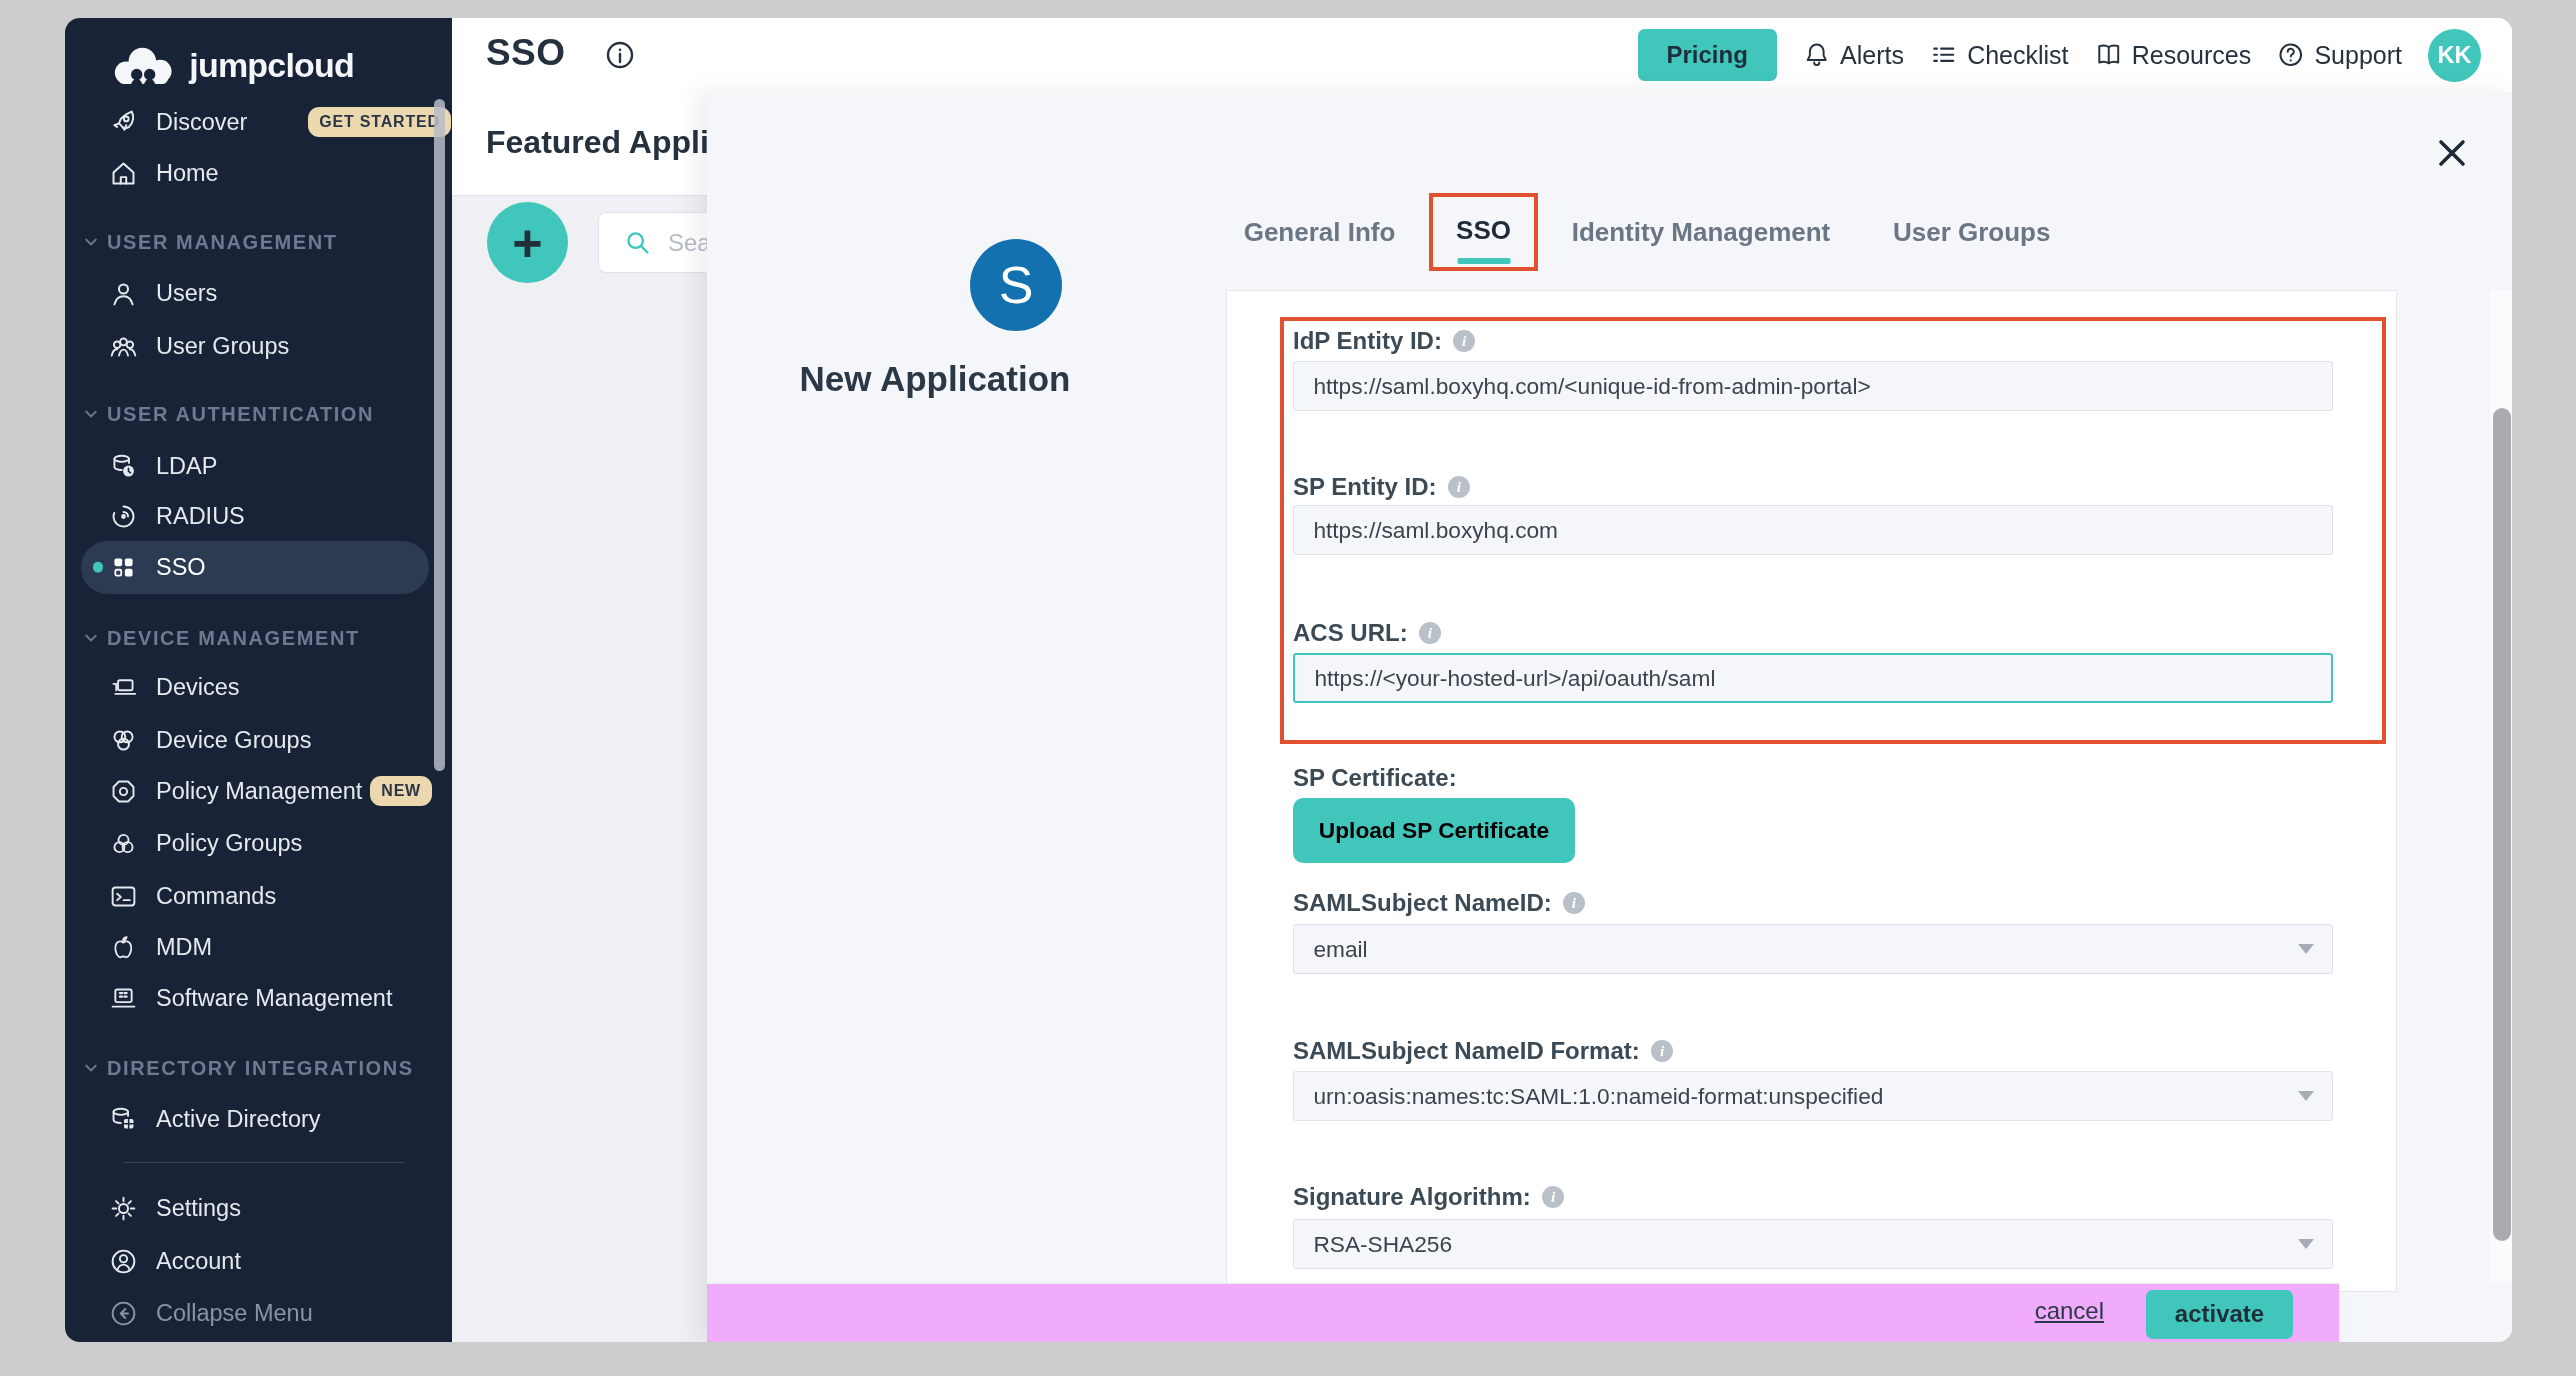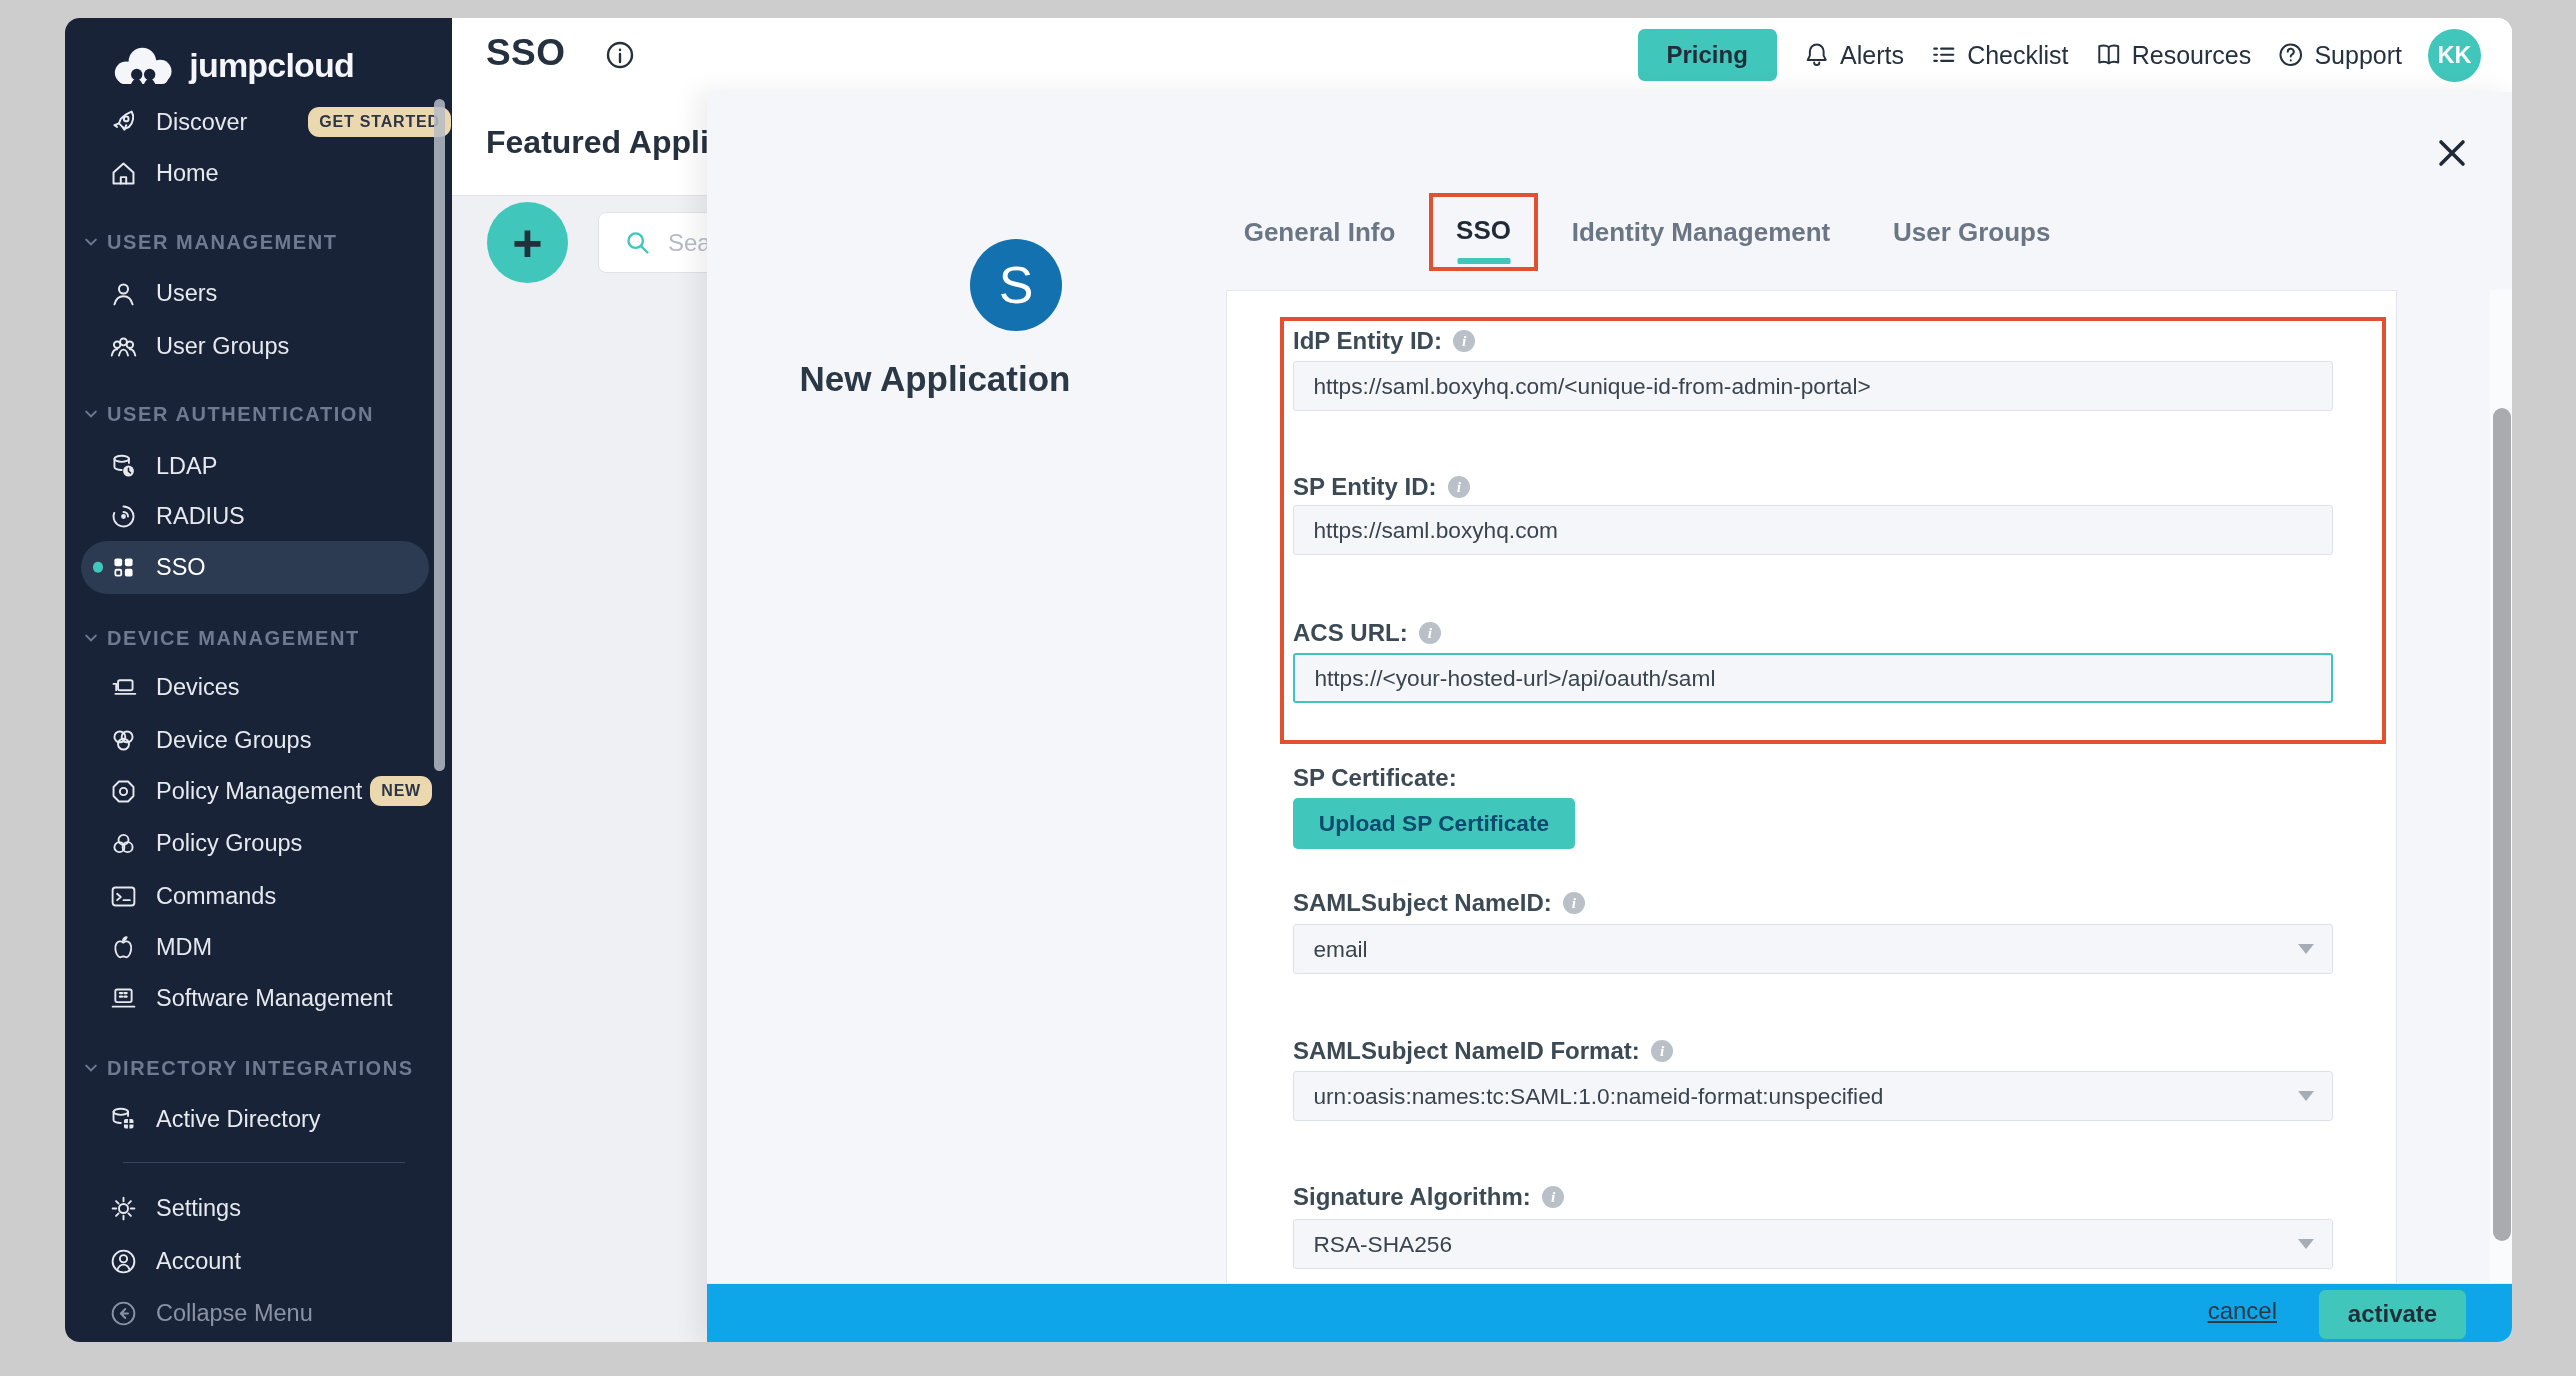--- a/index.html
+++ b/index.html
@@ -54,23 +54,23 @@
   .tab-underline { position:absolute; left:50%; transform:translateX(-50%); bottom:-18px; width:53px; height:6.5px; background:#41c6bc; border-radius:1.6px; }
 
   .panel { position:absolute; left:519px; top:198px; width:1171px; height:1002px; background:#ffffff; border:0.8px solid #e3e6ec; overflow:hidden; }
   .annotation-box { position:absolute; left:53px; top:26px; width:1106px; height:427px; border:4px solid #e2512f; }
   .f-label { position:absolute; left:66px; font-size:24px; font-weight:bold; color:#3c4a55; display:flex; align-items:center; gap:11.3px; white-space:nowrap; }
   .info-dot { width:22px; height:22px; border-radius:50%; background:#b9c0c8; color:#ffffff; font-size:15.4px; font-style:italic; font-weight:bold; font-family:"Liberation Serif",serif; display:flex; align-items:center; justify-content:center; }
   .f-input { position:absolute; left:66px; width:1040px; height:50px; background:#f5f6f9; border:1.6px solid #dce0e8; border-radius:3.2px; font-size:22.7px; color:#3a444e; padding:0 19.4px; font-family:"Liberation Sans",sans-serif; }
   .f-input.focus-teal { border:2.4px solid #3fc5bf; }
   .f-select { position:absolute; left:66px; width:1040px; height:50px; background:#f5f6f9; border:1.6px solid #dce0e8; border-radius:3.2px; display:flex; align-items:center; padding:0 19.4px; font-size:22.7px; color:#3a444e; cursor:pointer; }
   .caret { position:absolute; right:18px; width:0; height:0; border-left:8px solid transparent; border-right:8px solid transparent; border-top:10.5px solid #a7adb6; }
-  .upload-btn { position:absolute; left:66px; top:507px; width:282px; height:51px; background:#41c6bc; color:#0c4a6e; font-size:22.7px; font-weight:bold; border:none; border-radius:5px; cursor:pointer; }
-
-  .modal-footer { position:absolute; left:0; top:1191px; width:1805px; height:59px; background:#0ea5e9; border-top:1.6px solid #ecedf1; }
+  .upload-btn { position:absolute; left:66px; top:507px; width:282px; height:65px; background:#41c6bc; color:#000000; font-size:22.7px; font-weight:bold; border:none; border-radius:10px; cursor:pointer; }
+
+  .modal-footer { position:absolute; left:0; top:1191px; width:1632px; height:59px; background:#f0abfc; border-top:1.6px solid #ecedf1; }
   .cancel-link { position:absolute; right:235px; top:13px; font-size:24px; color:#2b3947; text-decoration:underline; cursor:pointer; }
   .activate-btn { position:absolute; right:46px; top:5.7px; width:147px; height:49px; background:#41c6bc; color:#1f2f3a; font-size:24px; font-weight:bold; border:none; border-radius:6.5px; cursor:pointer; }
 
   .modal-scroll-track { position:absolute; left:1783px; top:198px; width:22px; height:993px; background:#fafbfd; }
   .modal-scroll-thumb { position:absolute; left:1786px; top:316px; width:18px; height:833px; background:#a9abaf; border-radius:9px; }
 
   svg { display:block; }
 </style>
 </head>
 <body>

